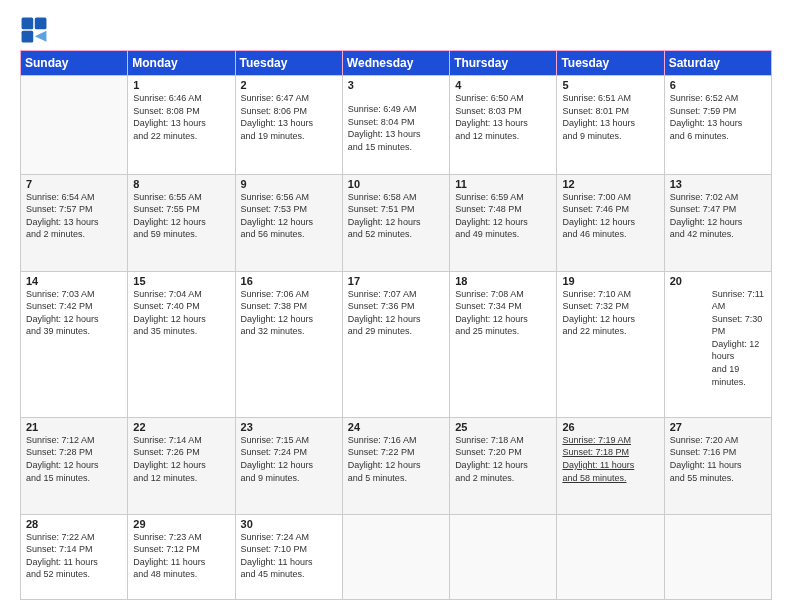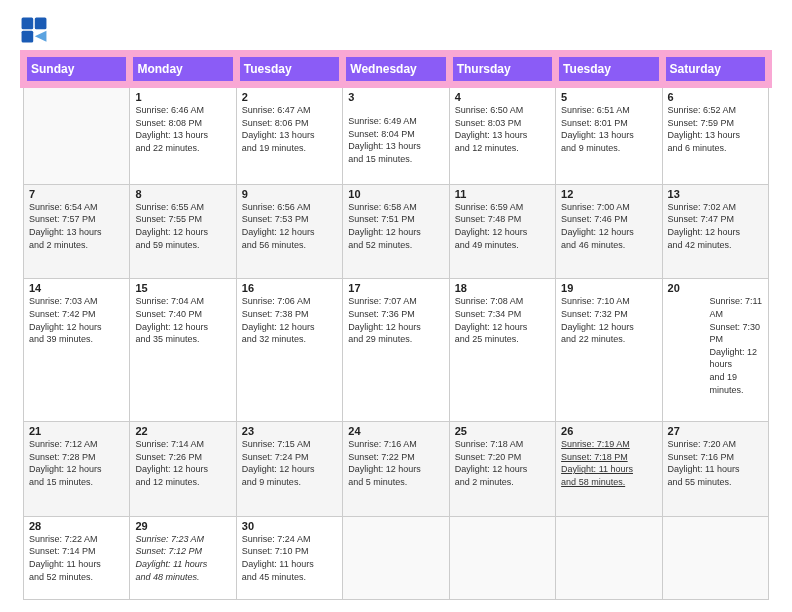--- a/index.html
+++ b/index.html
@@ -53,27 +53,27 @@
     .calendar-subtitle {
       font-size: 14px;
       color: #444;
     }
     .calendar-table {
       width: 100%;
       border-collapse: collapse;
       flex: 1;
     }
     .calendar-table thead tr th {
-      background: #8b5cf6;
+      background: #1d4ed8;
       color: #fff;
       font-size: 12px;
       font-weight: bold;
       padding: 5px 4px;
       text-align: left;
-      border: 7px solid #f9a8d4;
+      border: 1px solid #f9a8d4;
     }
     .calendar-table tbody tr td {
       border: 1px solid #ccc;
       vertical-align: top;
       padding: 3px 5px;
       font-size: 9.5px;
       color: #222;
       width: calc(100% / 7);
       height: 80px;
     }
@@ -335,21 +335,21 @@
         <tr>
           <td>
             <span class="day-number">28</span>
             <div class="day-info" style="white-space: pre-line;">Sunrise: 7:22 AM
 Sunset: 7:14 PM
 Daylight: 11 hours
 and 52 minutes.</div>
           </td>
           <td>
             <span class="day-number">29</span>
-            <div class="day-info" style="white-space: pre-line; font-style: italic;">Sunrise: 7:23 AM
+            <div class="day-info" style="white-space: pre-line;">Sunrise: 7:23 AM
 Sunset: 7:12 PM
 Daylight: 11 hours
 and 48 minutes.</div>
           </td>
           <td>
             <span class="day-number">30</span>
             <div class="day-info" style="white-space: pre-line;">Sunrise: 7:24 AM
 Sunset: 7:10 PM
 Daylight: 11 hours
 and 45 minutes.</div>

